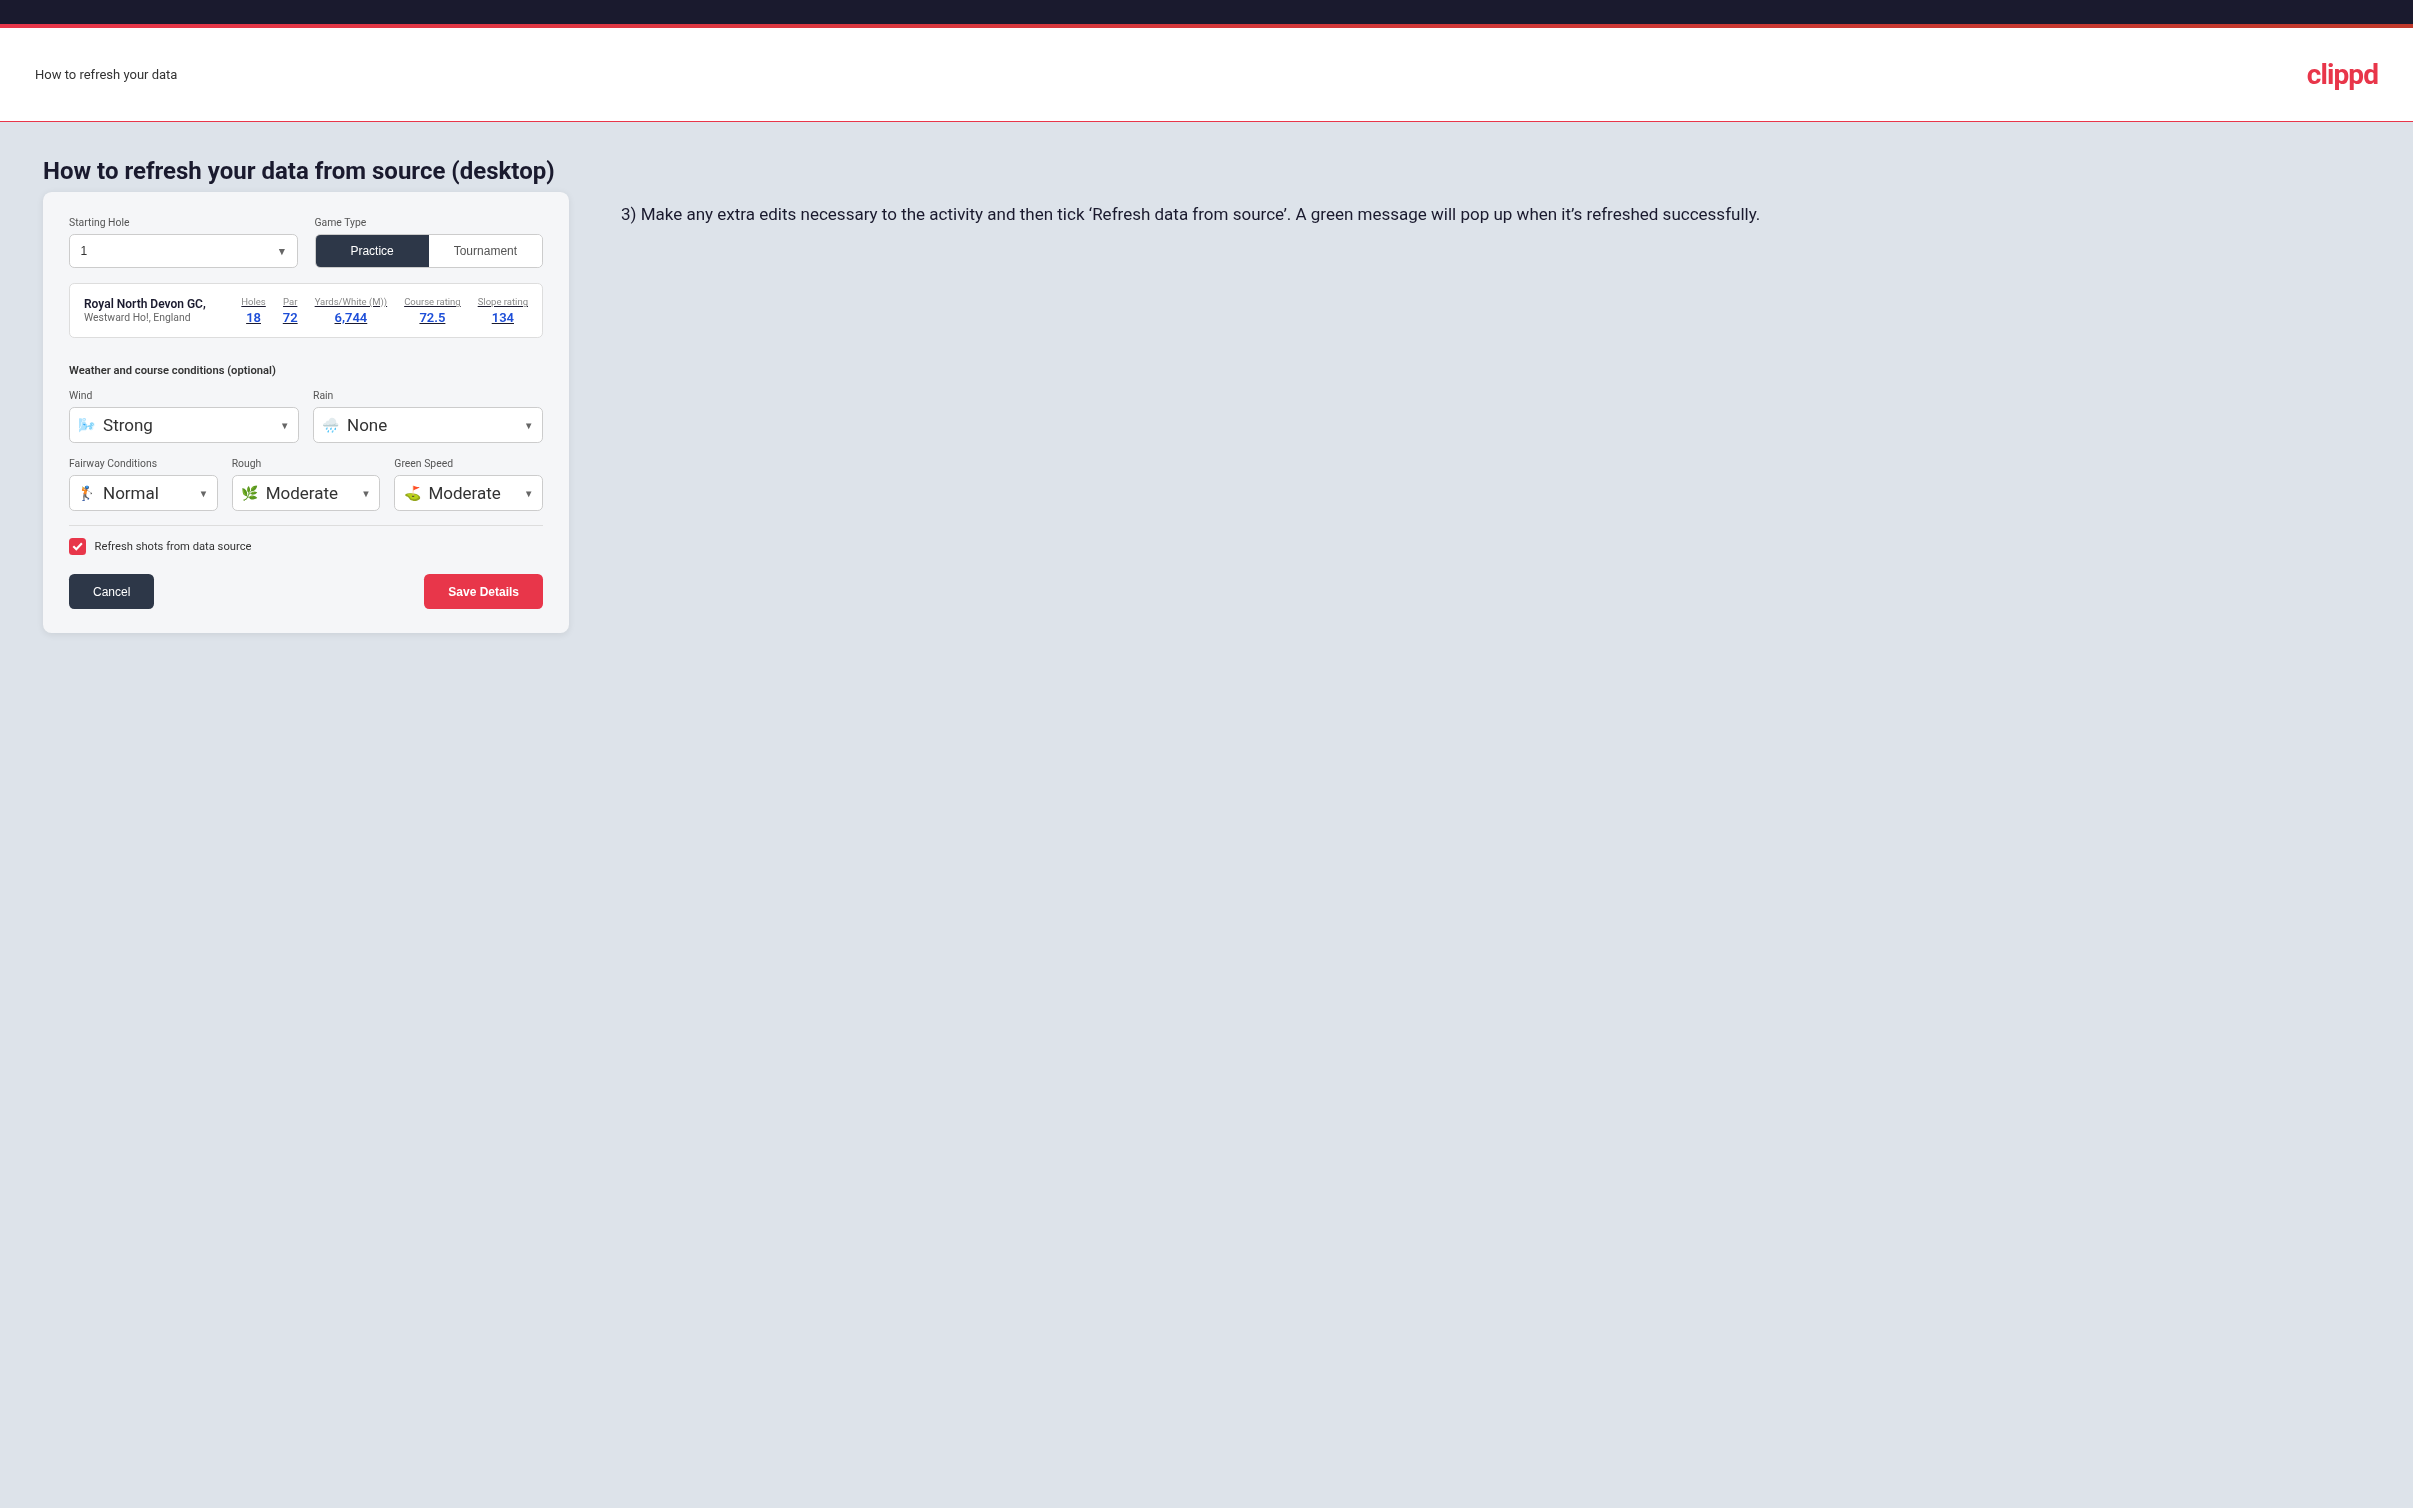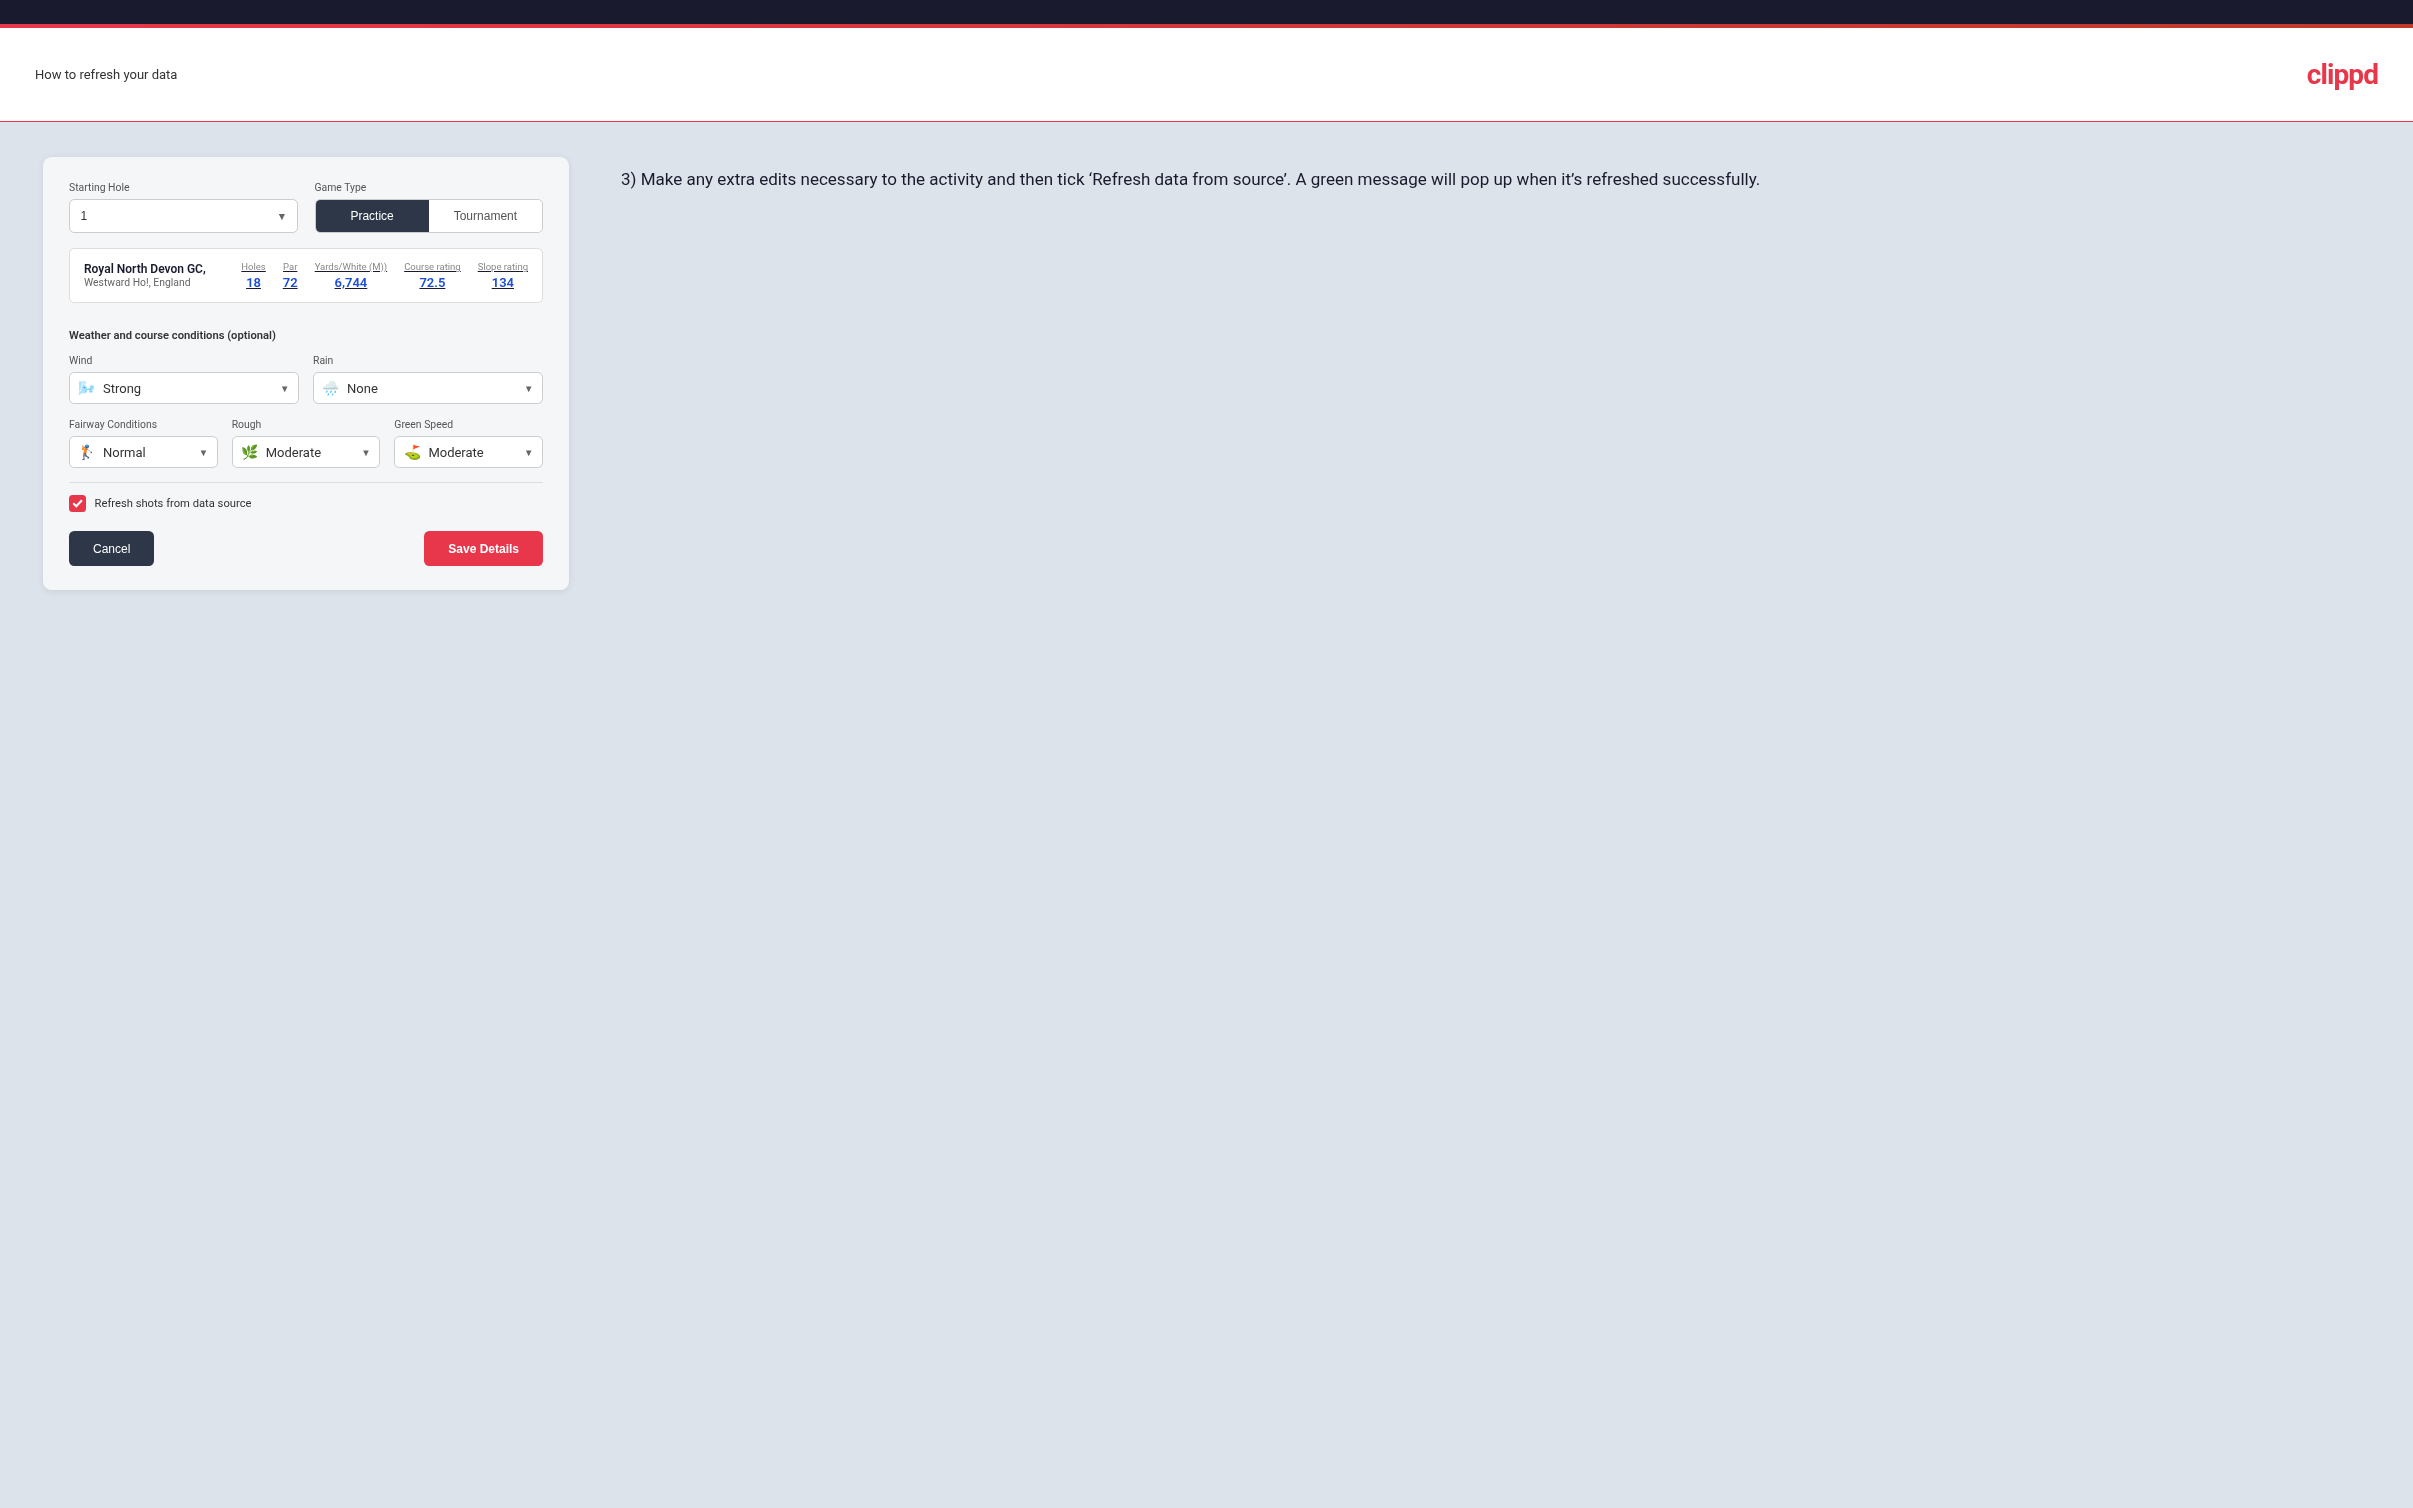--- a/index.html
+++ b/index.html
@@ -225,21 +225,21 @@
       border: 0.9px solid #ccc;
       border-radius: 5.2px;
       background: #fff;
       padding: 7px 8.6px;
       gap: 7px;
       cursor: pointer;
     }
 
     .select-with-icon-text {
       flex: 1;
-      font-size: 13px;
+      font-size: 17px;
       color: #333;
     }
 
     .select-with-icon-arrow {
       color: #666;
       font-size: 9.5px;
     }
 
     .icon-wind { font-size: 14px; }
     .icon-rain { font-size: 14px; }
@@ -336,20 +336,21 @@
 
 <div class="top-bar"></div>
 <div class="gradient-bar"></div>
 
 <div class="header">
   <span class="header-title">How to refresh your data</span>
   <span class="logo">clippd</span>
 </div>
 
 <div class="main-content">
+  <h1 class="page-heading">How to refresh your data from source (desktop)</h1>
 
   <div class="content-layout">
 
     <div class="card">
 
       <div class="form-row">
         <div class="form-group">
           <label class="form-label">Starting Hole</label>
           <div class="select-wrapper">
             <select class="select-field">

